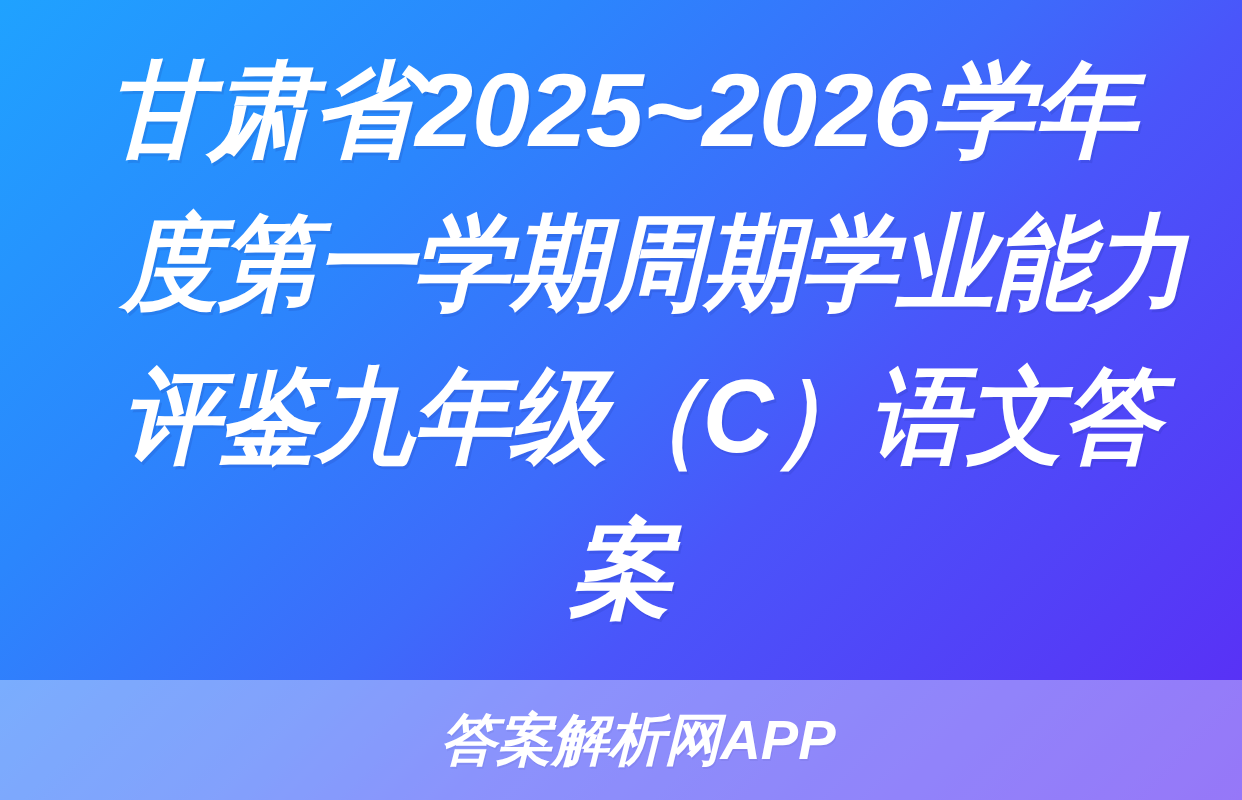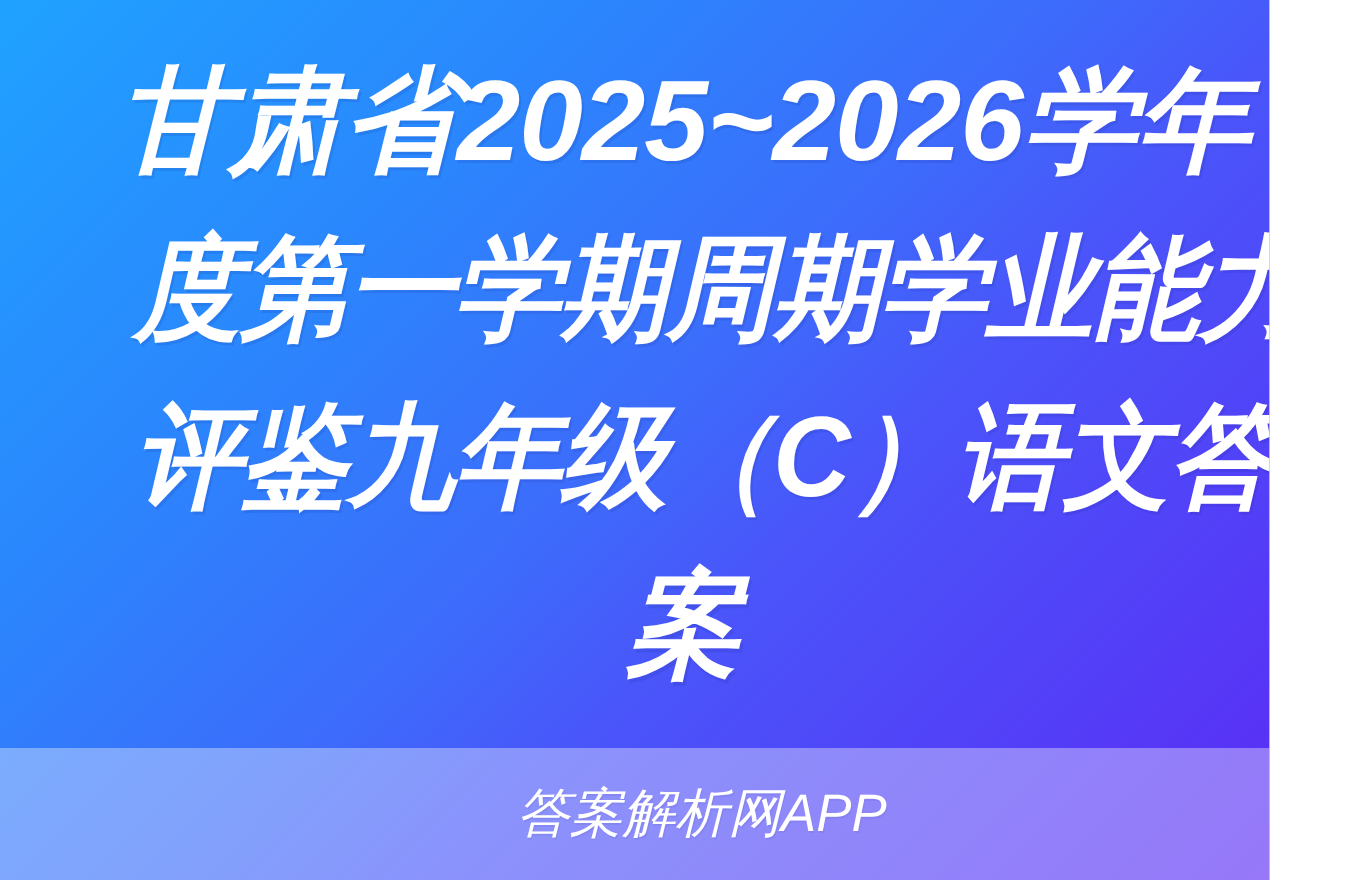--- a/index.html
+++ b/index.html
@@ -3,21 +3,21 @@
 <meta charset="utf-8">
 <style>
   html, body {
     margin: 0;
     padding: 0;
     background: #ffffff;
   }
 
   #poster {
     position: relative;
-    width: 1154px;
+    width: 1242px;
     height: 800px;
     overflow: hidden;
     
     background: linear-gradient(135deg,
                 #1FA2FF 0%,
                 #2B86FD 28%,
                 #3D6BFB 50%,
                 #4A55FA 62%,
                 #5B2BF5 100%);
     font-family: "Liberation Sans", "DejaVu Sans", sans-serif;
@@ -67,22 +67,22 @@
     width: 1242px;
     height: 120px;
     background: rgba(255, 255, 255, 0.36);
     display: flex;
     align-items: center;
     justify-content: center;
   }
 
   #footer-text {
     color: #ffffff;
-    font-size: 48px;
-    font-weight: 400;
+    font-size: 56px;
+    font-weight: 700;
     font-style: italic;
     letter-spacing: 0px;
     line-height: 1;
     white-space: nowrap;
     text-shadow: 1px 2px 0 rgba(70, 70, 170, 0.10);
     font-family: "Liberation Sans", "DejaVu Sans", sans-serif;
     margin-left: 34px;
   }
 </style>
 </head>

